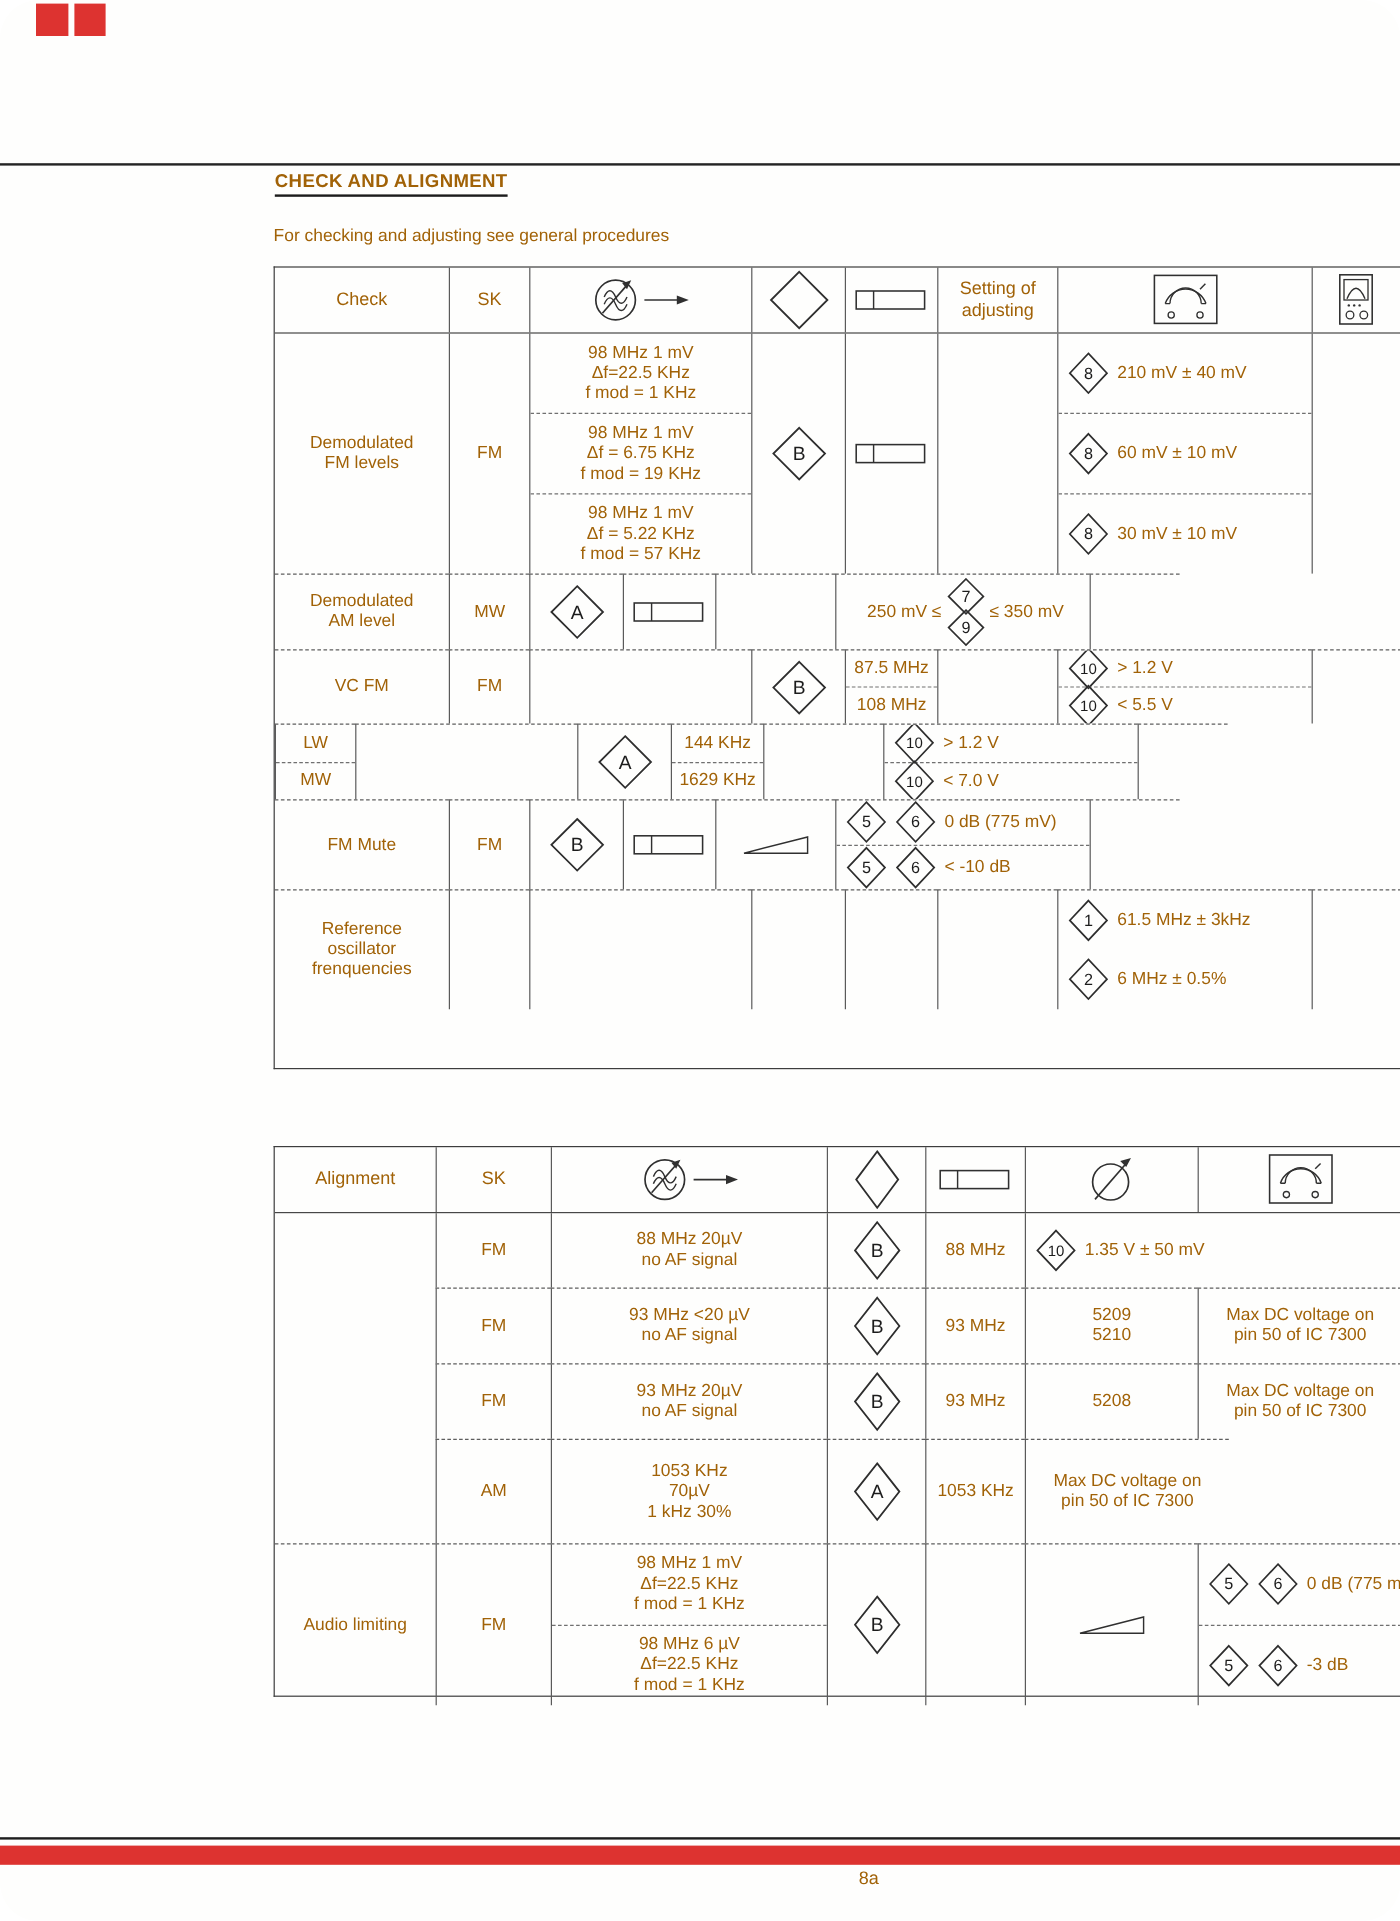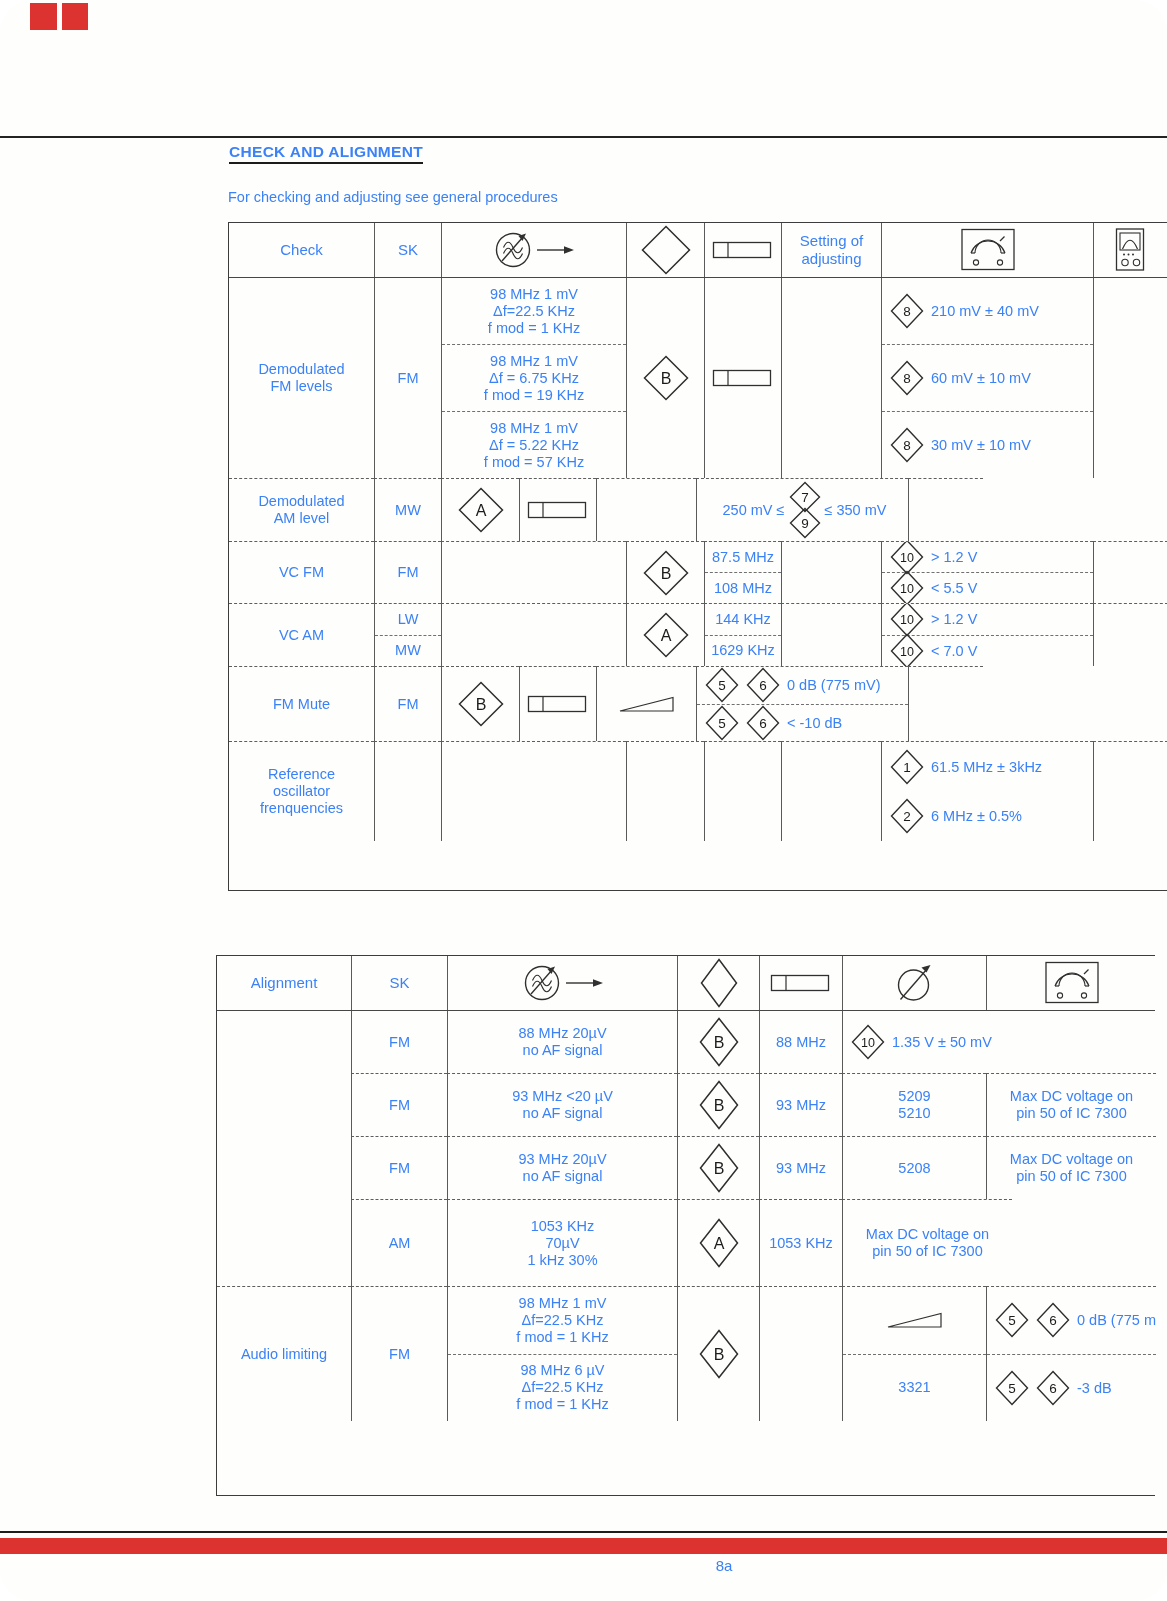--- a/index.html
+++ b/index.html
@@ -1,24 +1,24 @@
 <!DOCTYPE html>
 <html><head>
 <meta charset="utf-8">
 <style>
   html,body{margin:0;padding:0;background:#ffffff;}
   .page{position:relative;width:1167px;height:1601px;background:#fefefd;overflow:hidden;
-        font-family:"Liberation Sans",sans-serif;color:#3b82f6;border-radius:32px;}
+        font-family:"Liberation Sans",sans-serif;color:#a16207;border-radius:32px;}
   .topline{position:absolute;left:0;top:136px;width:1167px;height:2px;background:#242424;}
   .title{position:absolute;left:229px;top:143px;font-size:15.5px;font-weight:bold;
          border-bottom:2px solid #1c1c1c;padding-bottom:1px;letter-spacing:.3px;}
   .subtitle{position:absolute;left:228px;top:189px;font-size:14.5px;}
   .tbl{position:absolute;border:1.3px solid #3d3d3d;border-right:none;box-sizing:border-box;background:transparent;}
   #check-table{left:228px;top:222px;width:939px;height:669px;}
-  #align-table{left:216px;top:955px;width:939px;height:541px;}
+  #align-table{left:228px;top:955px;width:939px;height:459px;}
   .row{display:flex;width:100%;box-sizing:border-box;}
   .hrow{border-bottom:1.3px solid #474747;}
   .cell{box-sizing:border-box;flex:none;display:flex;align-items:center;justify-content:center;overflow:hidden;position:relative;}
   .bl{border-left:1px solid #5a5a5a;}
   .bt{border-top:1px dashed #5e5e5e;}
   .stack{flex-direction:column;align-items:stretch;justify-content:stretch;}
   .sub{flex:1 1 0;display:flex;align-items:center;justify-content:center;min-height:0;}
   .divided{border-top:1px dashed #707070;}
   .lines{display:flex;flex-direction:column;align-items:center;}
   .txt{font-size:14.5px;line-height:17px;text-align:center;white-space:nowrap;}
@@ -262,25 +262,20 @@
                 <polygon points="17,1.5 32.5,18 17,34.5 1.5,18" fill="none" stroke="#2e2e2e" stroke-width="1.4"></polygon>
                 <text x="17" y="22.5" text-anchor="middle" font-size="12.5" font-family="Liberation Sans, sans-serif" fill="#1c1c1c">10</text>
               </svg>
               <span class="mtxt">&lt; 5.5 V</span>
             </div>
           </div>
         </div>
         <div class="cell bt bl" style="width: 75px;"></div>
       </div>
       <div class="row" style="height: 63px;">
-        <div class="cell bt" style="width: 145px;">
-          <div class="lines">
-            <div class="txt">VC AM</div>
-          </div>
-        </div>
         <div class="cell bt bl stack" style="width: 67px;">
           <div class="sub">
             <div class="txt">LW</div>
           </div>
           <div class="sub divided">
             <div class="txt">MW</div>
           </div>
         </div>
         <div class="cell bt bl" style="width: 185px;"></div>
         <div class="cell bt bl" style="width: 78px;">
@@ -610,23 +605,20 @@
             <text x="20" y="30.5" text-anchor="middle" font-size="16" font-family="Liberation Sans, sans-serif" fill="#1c1c1c">B</text>
           </svg>
         </div>
         <div class="cell bt bl" style="width: 83px;"></div>
         <div class="cell bt bl stack" style="width: 144px;">
           <div class="sub">
             <svg xmlns="http://www.w3.org/2000/svg" width="58" height="18" viewBox="0 0 58 18">
               <polygon points="2,16 55,16 55,2.5" fill="none" stroke="#303030" stroke-width="1.2"></polygon>
             </svg>
           </div>
-          <div class="sub divided">
-            <div class="txt">3321</div>
-          </div>
         </div>
         <div class="cell bt bl stack" style="width: 170px;">
           <div class="sub" style="justify-content: flex-start;">
             <div class="meterline">
               <svg xmlns="http://www.w3.org/2000/svg" width="34" height="36" viewBox="0 0 34 36">
                 <polygon points="17,1.5 32.5,18 17,34.5 1.5,18" fill="none" stroke="#2e2e2e" stroke-width="1.4"></polygon>
                 <text x="17" y="22.5" text-anchor="middle" font-size="13.5" font-family="Liberation Sans, sans-serif" fill="#1c1c1c">5</text>
               </svg>
               <svg xmlns="http://www.w3.org/2000/svg" width="34" height="36" viewBox="0 0 34 36">
                 <polygon points="17,1.5 32.5,18 17,34.5 1.5,18" fill="none" stroke="#2e2e2e" stroke-width="1.4"></polygon>

